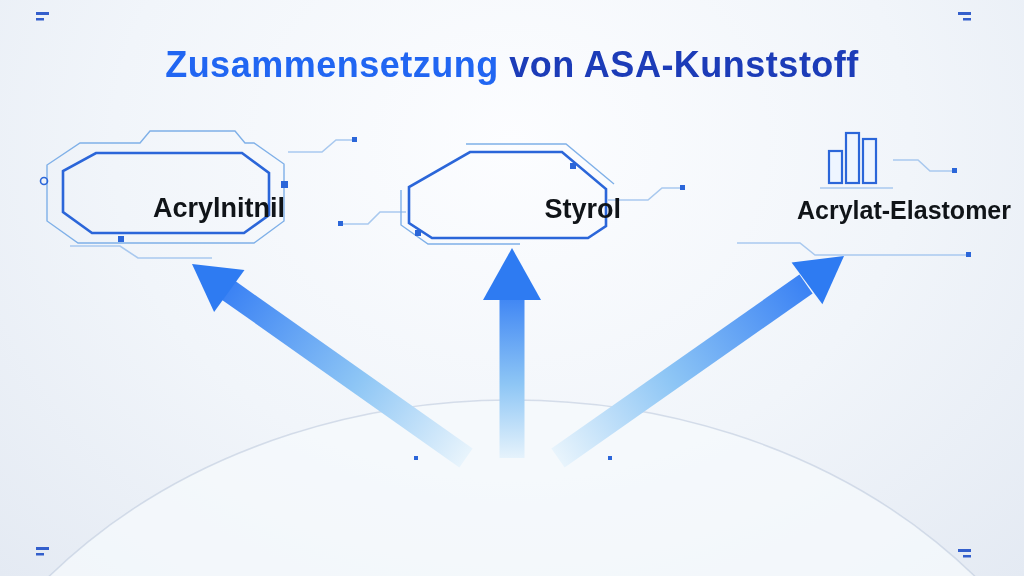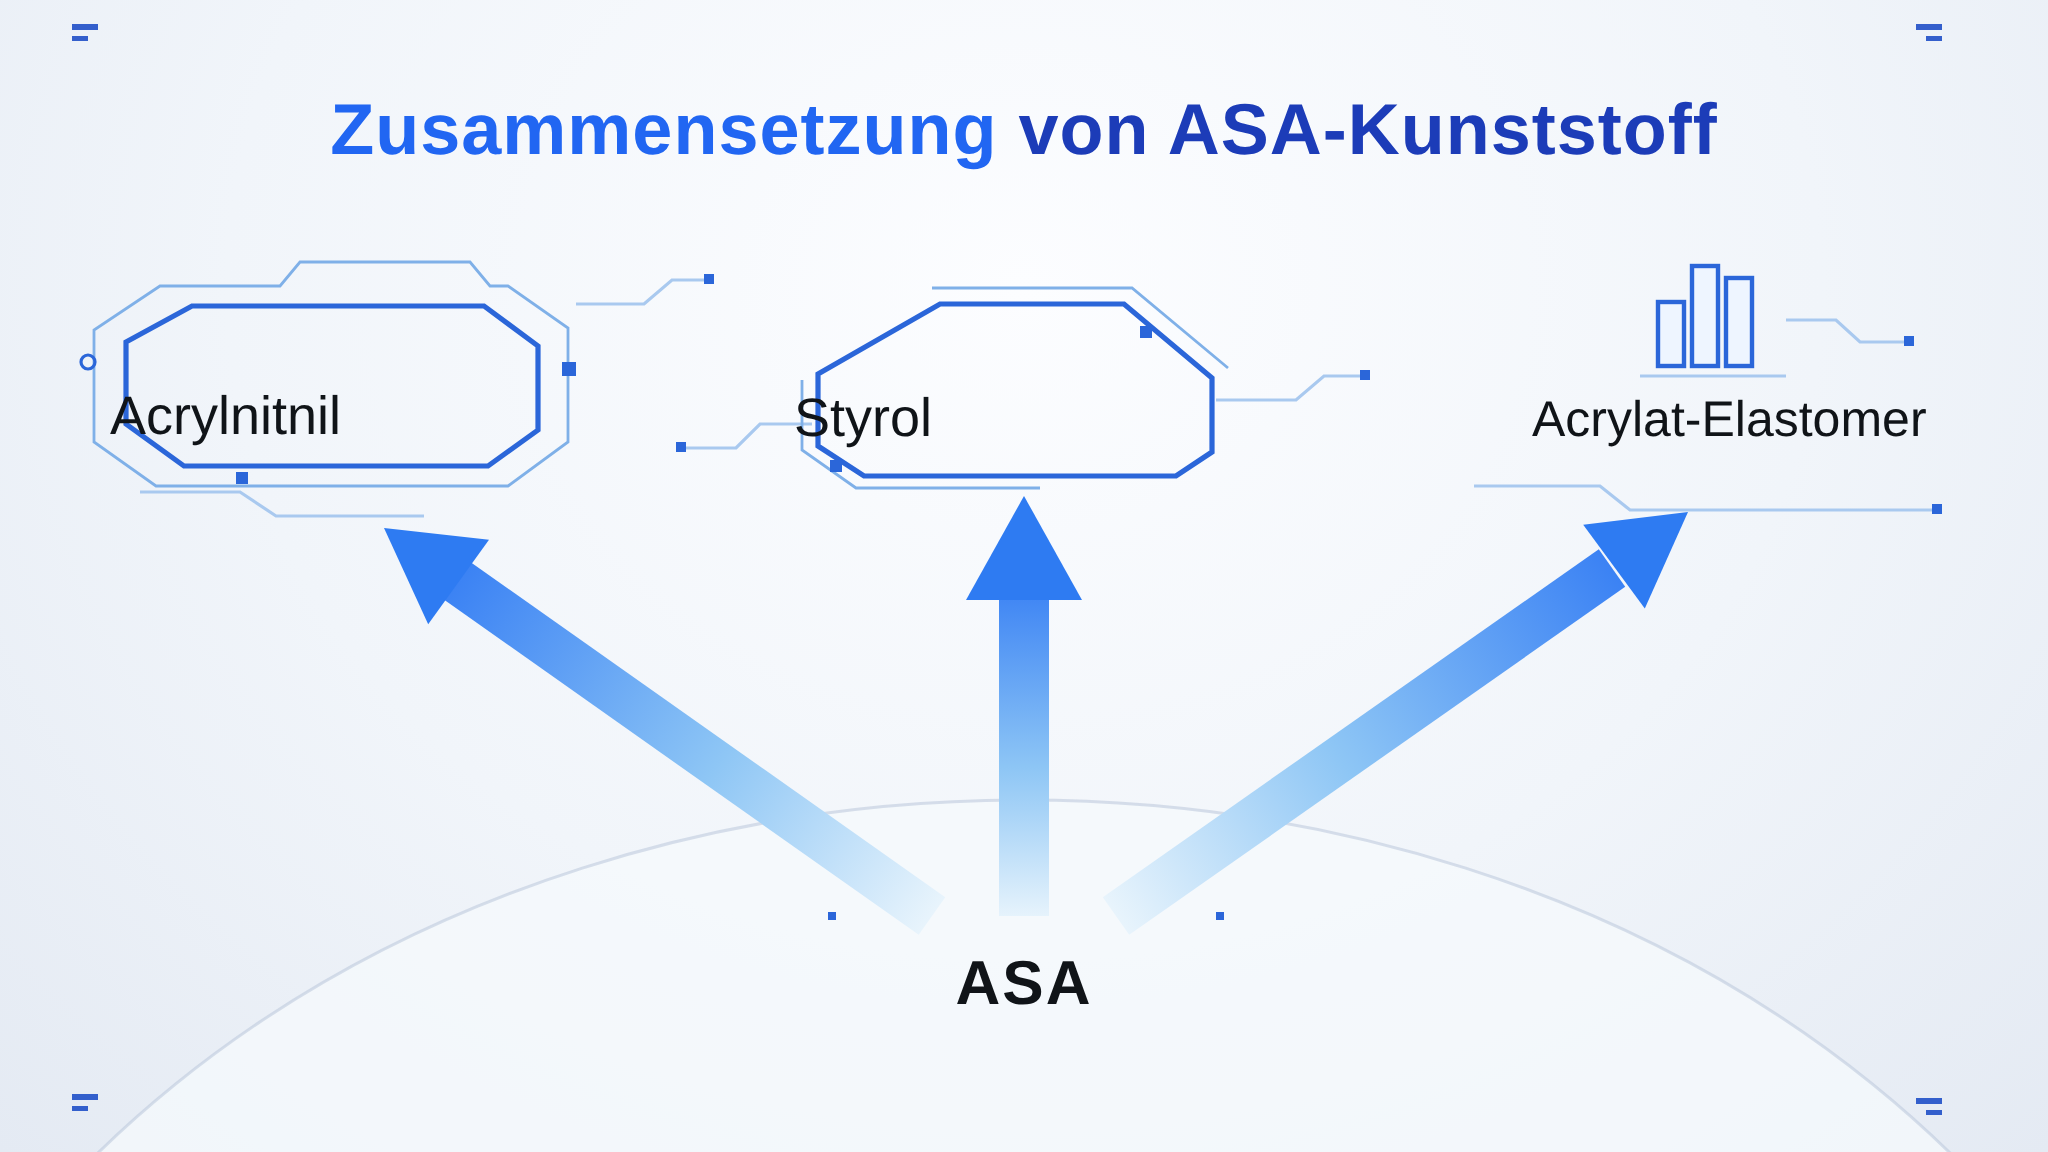--- a/index.html
+++ b/index.html
@@ -13,25 +13,25 @@
   }
   .layer{position:absolute;left:0;top:0;width:1024px;height:576px;}
   .title{
     position:absolute;left:0;top:44px;width:1024px;
     text-align:center;font-size:36px;font-weight:bold;
     letter-spacing:0.5px;margin:0;
   }
   .title .t1{color:#2166f2;}
   .title .t2{color:#1c3cb8;text-align:center;}
   .node-label{
-    position:absolute;text-align:left;
-    color:#101418;font-weight:normal;
+    position:absolute;text-align:right;
+    color:#101418;font-weight:bold;
   }
   .label-acrylnitril{left:55px;top:193px;width:230px;font-size:27px;}
-  .label-styrol{left:397px;top:194px;width:185px;font-size:27px;}
+  .label-styrol{left:436px;top:194px;width:185px;font-size:27px;}
   .label-acrylat{left:766px;top:196px;width:245px;font-size:25px;}
   .asa-label{
     position:absolute;left:452px;top:474px;width:120px;
     text-align:center;font-size:31px;font-weight:bold;
     color:#101418;letter-spacing:1px;
   }
 </style>
 </head>
 <body>
 
@@ -131,15 +131,14 @@
   <h1 class="title">
     <span class="t1">Zusammensetzung</span><span class="t2"> von ASA-Kunststoff</span>
   </h1>
 
   <div class="node-label label-acrylnitril">Acrylnitnil</div>
 
   <div class="node-label label-styrol">Styrol</div>
 
   <div class="node-label label-acrylat">Acrylat-Elastomer</div>
 
-  <div class="asa-label">ASA</div>
 
 </div>
 
 </body></html>

